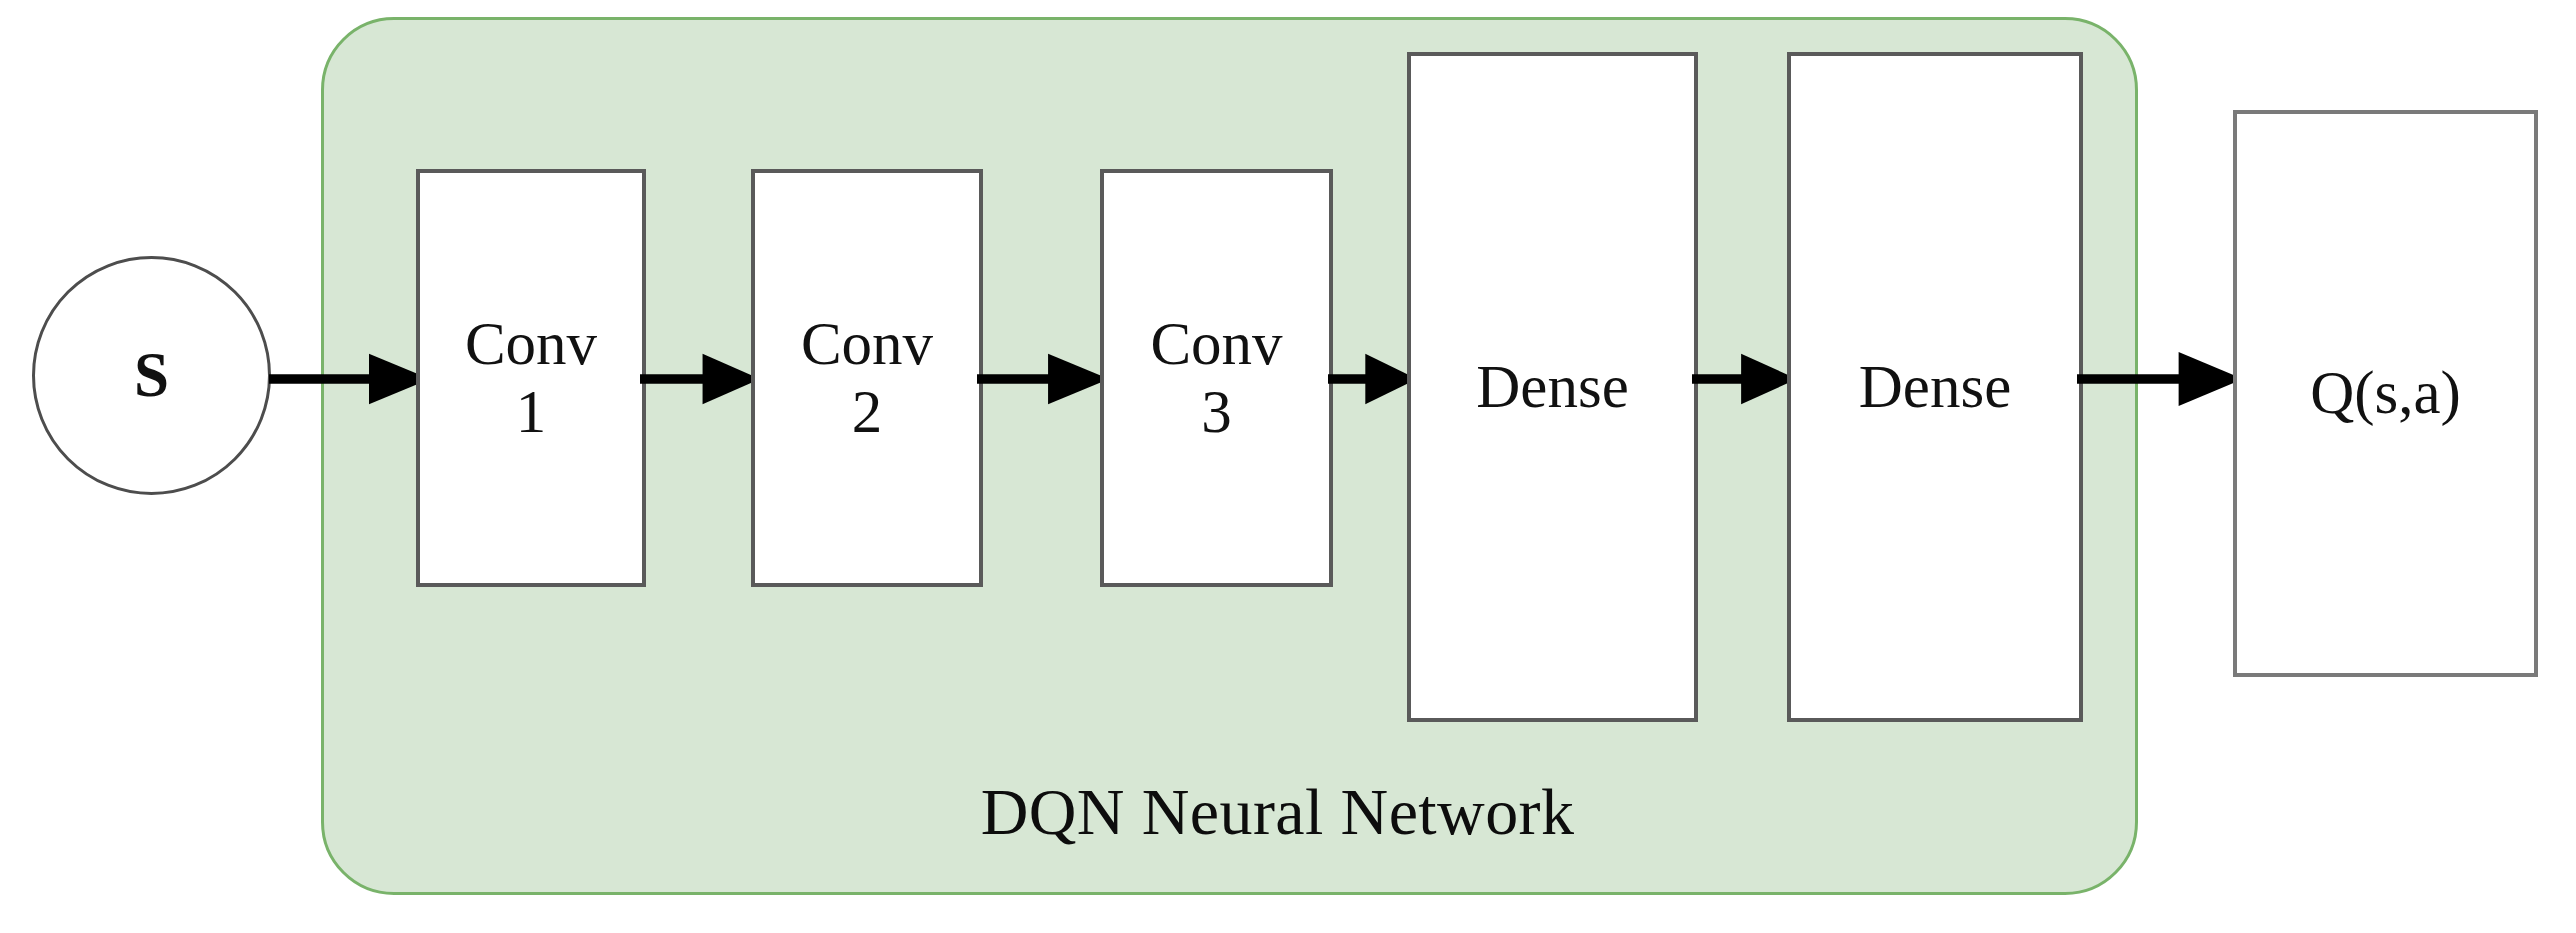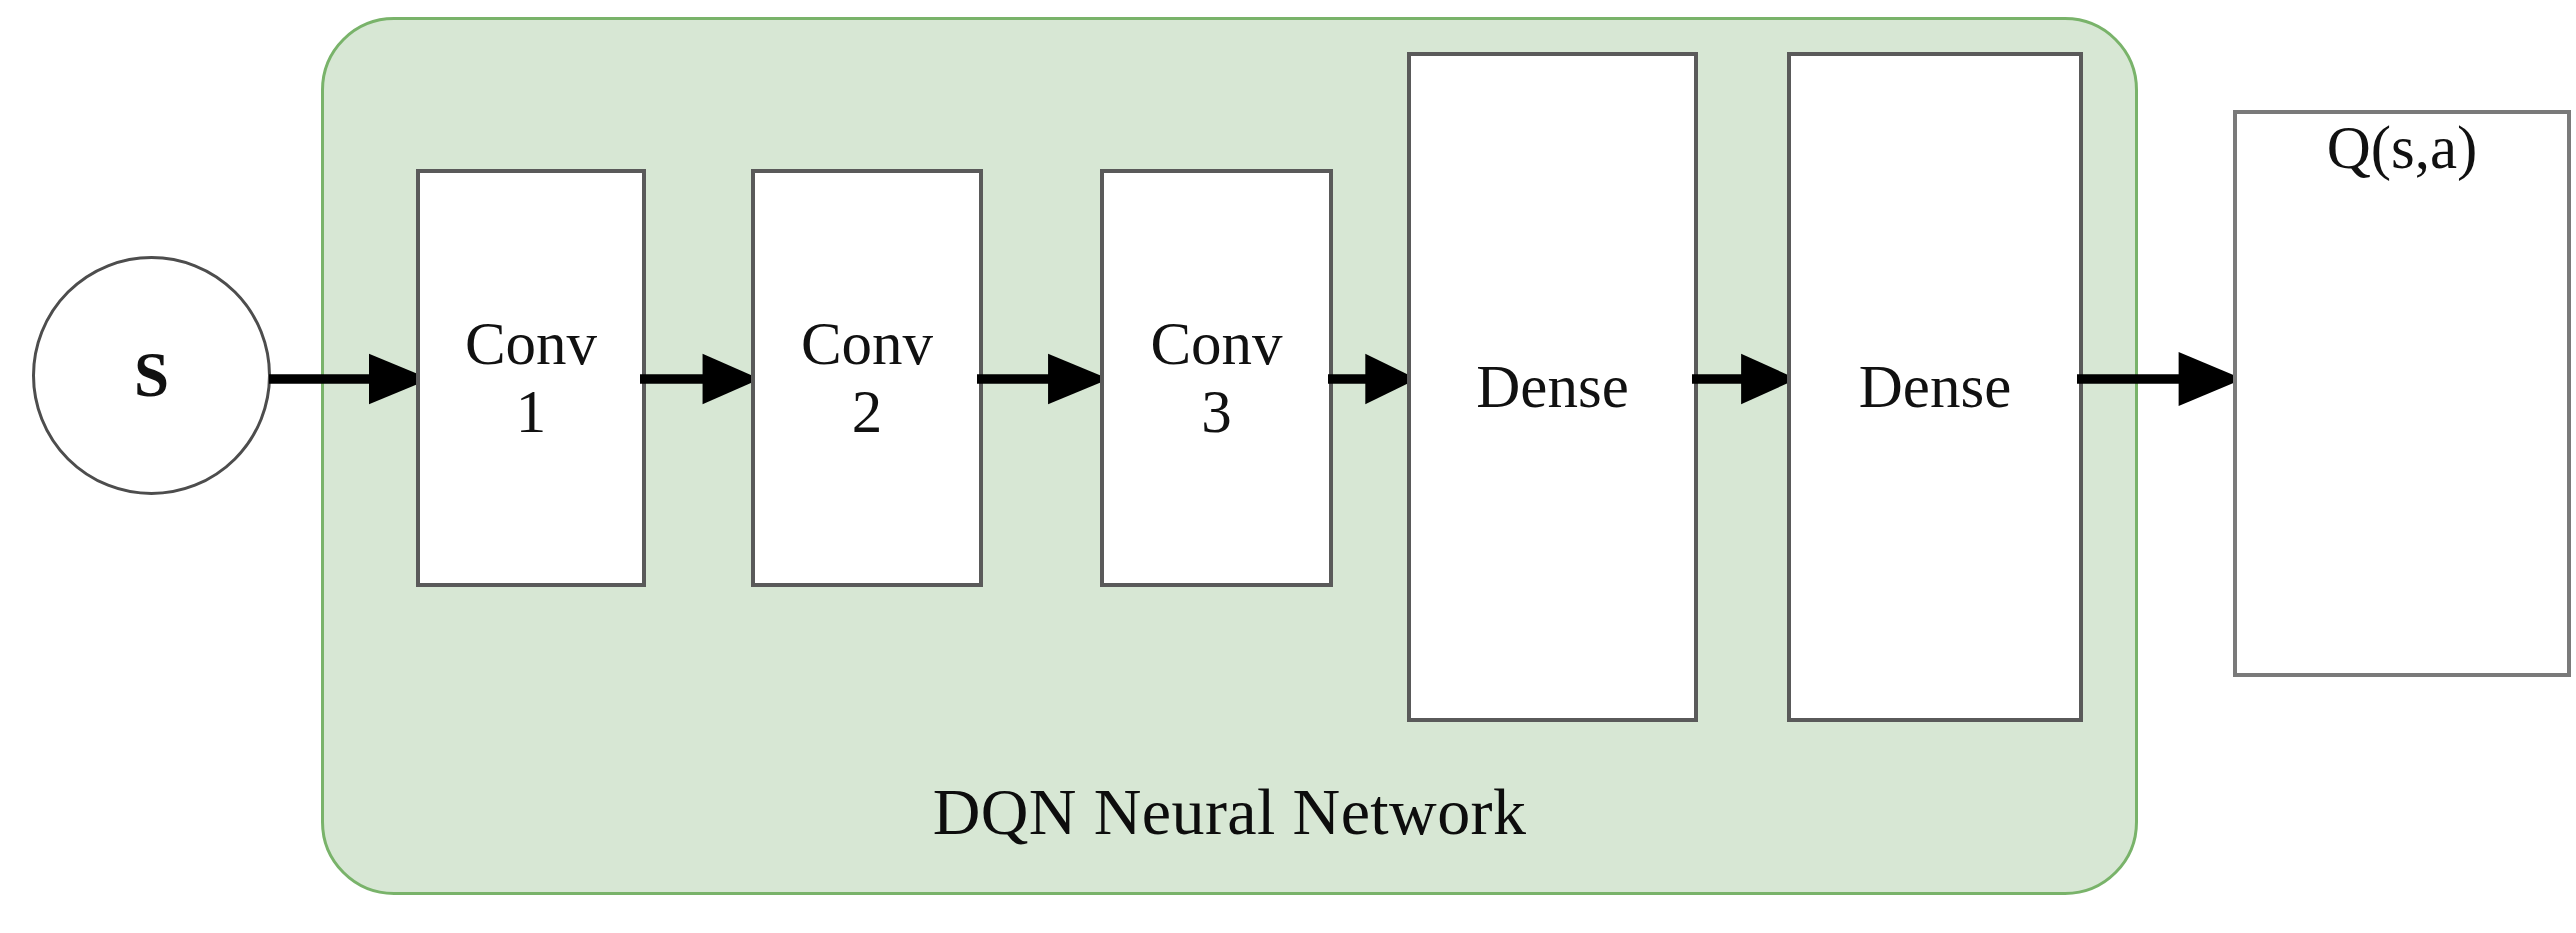--- a/index.html
+++ b/index.html
@@ -33,20 +33,21 @@
     position: absolute;
     left: 321px;
     top: 777px;
     width: 1817px;
     text-align: center;
     font-size: 66px;
     line-height: 1.05;
     color: #0d0d0d;
     letter-spacing: 0.4px;
     white-space: nowrap;
+    padding-left: 48px;
   }
 
   
   #state-node {
     position: absolute;
     left: 32px;
     top: 256px;
     width: 239px;
     height: 239px;
     border: 3.4px solid #4d4d4d;
@@ -84,27 +85,27 @@
   #layer-conv1 { left: 416px;  top: 169px; width: 230px; height: 418px; }
   #layer-conv2 { left: 751px;  top: 169px; width: 232px; height: 418px; }
   #layer-conv3 { left: 1100px; top: 169px; width: 233px; height: 418px; }
   #layer-dense1 { left: 1407px; top: 52px;  width: 291px; height: 670px; }
   #layer-dense2 { left: 1787px; top: 52px;  width: 296px; height: 670px; }
 
   #output-box {
     position: absolute;
     left: 2233px;
     top: 110px;
-    width: 338px;
+    width: 305px;
     height: 567px;
     background: #ffffff;
     border: 4.2px solid #7a7a7a;
     box-sizing: border-box;
     display: flex;
-    align-items: flex-start;
+    align-items: center;
     justify-content: center;
   }
   #output-box .layer-label { font-size: 61px; }
 
   
   .arrow {
     position: absolute;
     height: 64px;
     top: 347px;
   }

